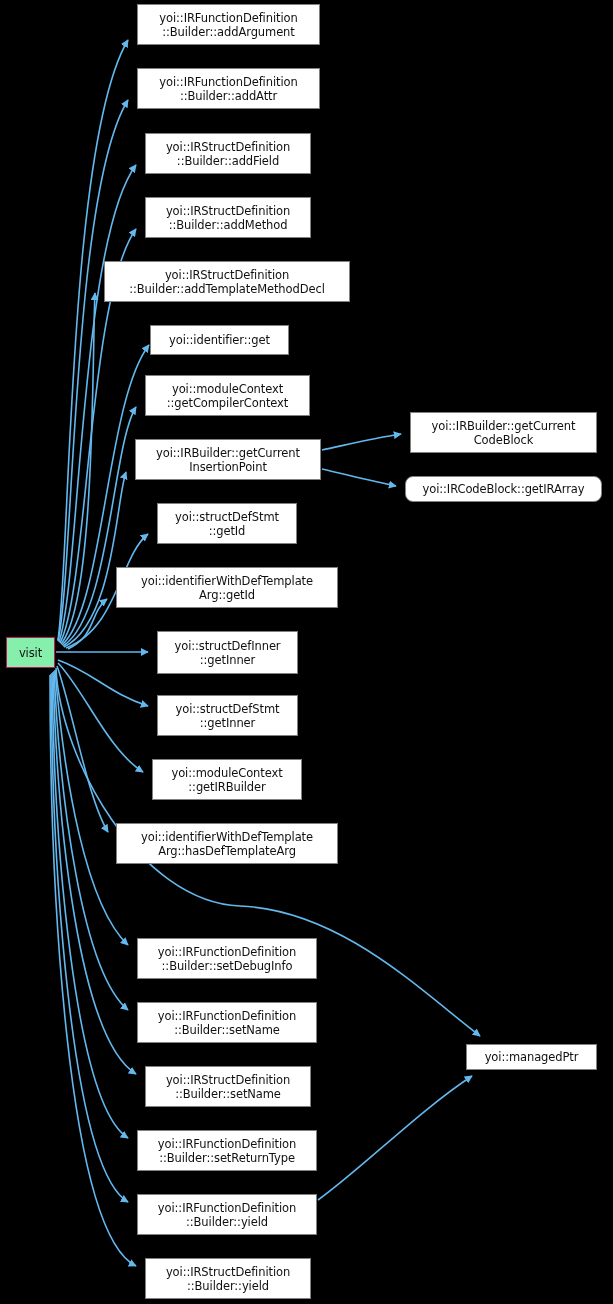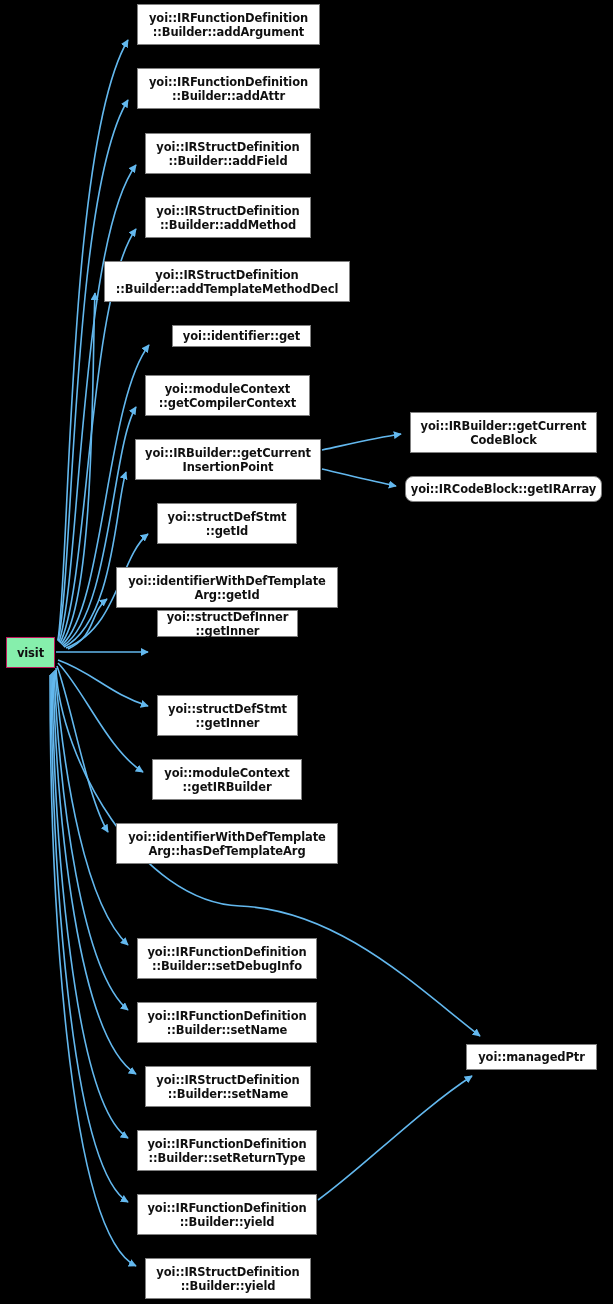--- a/index.html
+++ b/index.html
@@ -16,21 +16,20 @@
     background:#fff;
     border:1px solid #808080;
     display:flex;align-items:center;justify-content:center;
     text-align:center;
     color:#101010;
     font-size:11.5px;
     line-height:14px;
     letter-spacing:-0.1px;
     white-space:pre-line;
     padding:8px 2px;
-    font-weight:bold;
   }
   .node.current{
     background:#86efac;
     border:1px solid #be185d;
   }
 </style>
 </head>
 <body>
 
 <div id="graph">
@@ -72,30 +71,30 @@
       <div class="node" style="left: 137px; top: 4px; width: 183px; height: 41px;"><span>yoi::IRFunctionDefinition
 ::Builder::addArgument</span></div>
       <div class="node" style="left: 137px; top: 68px; width: 183px; height: 41px;"><span>yoi::IRFunctionDefinition
 ::Builder::addAttr</span></div>
       <div class="node" style="left: 145px; top: 133px; width: 166px; height: 41px;"><span>yoi::IRStructDefinition
 ::Builder::addField</span></div>
       <div class="node" style="left: 145px; top: 197px; width: 166px; height: 41px;"><span>yoi::IRStructDefinition
 ::Builder::addMethod</span></div>
       <div class="node" style="left: 104px; top: 261px; width: 246px; height: 41px;"><span>yoi::IRStructDefinition
 ::Builder::addTemplateMethodDecl</span></div>
-      <div class="node" style="left: 172px; top: 325px; width: 139px; height: 22px;"><span>yoi::identifier::get</span></div>
+      <div class="node" style="left: 150px; top: 325px; width: 139px; height: 30px;"><span>yoi::identifier::get</span></div>
       <div class="node" style="left: 145px; top: 375px; width: 165px; height: 41px;"><span>yoi::moduleContext
 ::getCompilerContext</span></div>
       <div class="node" style="left: 135px; top: 439px; width: 186px; height: 41px;"><span>yoi::IRBuilder::getCurrent
 InsertionPoint</span></div>
       <div class="node" style="left: 157px; top: 503px; width: 140px; height: 41px;"><span>yoi::structDefStmt
 ::getId</span></div>
       <div class="node" style="left: 116px; top: 567px; width: 222px; height: 41px;"><span>yoi::identifierWithDefTemplate
 Arg::getId</span></div>
-      <div class="node" style="left: 157px; top: 610px; width: 141px; height: 27px;"><span>yoi::structDefInner
+      <div class="node" style="left: 157px; top: 631px; width: 141px; height: 43px;"><span>yoi::structDefInner
 ::getInner</span></div>
       <div class="node" style="left: 157px; top: 695px; width: 141px; height: 41px;"><span>yoi::structDefStmt
 ::getInner</span></div>
       <div class="node" style="left: 152px; top: 759px; width: 150px; height: 41px;"><span>yoi::moduleContext
 ::getIRBuilder</span></div>
       <div class="node" style="left: 116px; top: 823px; width: 222px; height: 41px;"><span>yoi::identifierWithDefTemplate
 Arg::hasDefTemplateArg</span></div>
       <div class="node" style="left: 137px; top: 938px; width: 180px; height: 41px;"><span>yoi::IRFunctionDefinition
 ::Builder::setDebugInfo</span></div>
       <div class="node" style="left: 137px; top: 1002px; width: 180px; height: 41px;"><span>yoi::IRFunctionDefinition

